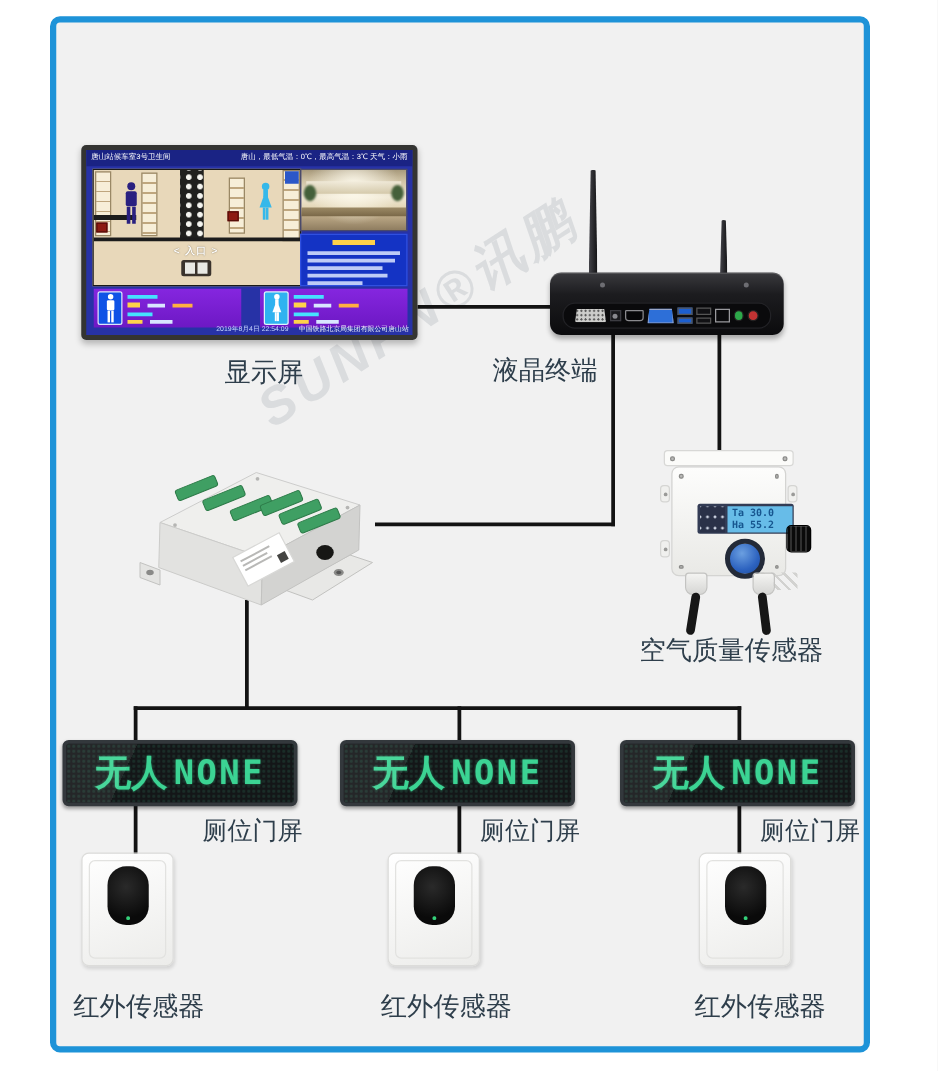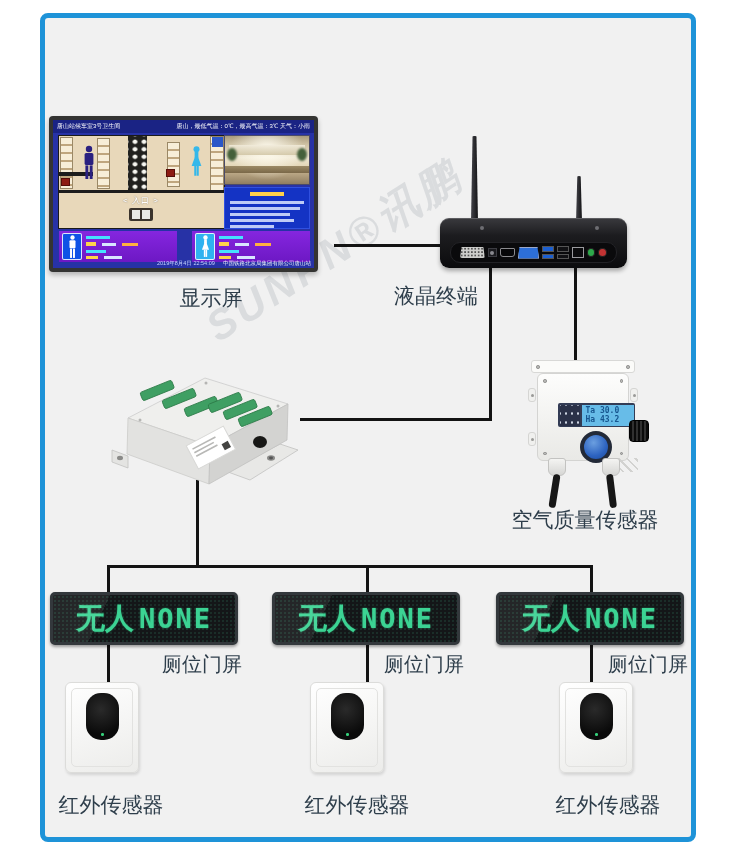--- a/index.html
+++ b/index.html
@@ -10,21 +10,21 @@
          background:#f1f1f1;}
   .abs{position:absolute;}
   .title{position:absolute;left:0;top:12px;width:100%;text-align:center;
          font-size:42px;font-weight:bold;color:#1e93d8;letter-spacing:3px;}
   .lbl{position:absolute;font-size:21px;color:#2e3e4b;text-align:center;}
   .watermark{position:absolute;left:130px;top:205px;width:320px;height:60px;
          transform:rotate(-33deg);font-size:42px;font-weight:bold;letter-spacing:4px;
          color:rgba(100,112,126,.16);text-align:center;font-style:italic;}
   .line{position:absolute;background:#131313;}
   
-  .monitor{position:absolute;left:4px;top:98px;width:269px;height:156px;
+  .monitor{position:absolute;left:20px;top:98px;width:269px;height:156px;
          background:#34343ance;background:#343432;border-radius:4px;padding:4px;
          box-sizing:border-box;box-shadow:0 3px 5px rgba(0,0,0,.25);}
   .mscreen{position:relative;width:100%;height:100%;background:#2732a6;overflow:hidden;}
   .mheader{position:absolute;left:0;top:0;right:0;height:13px;background:#1a2384;
          color:#fff;font-size:6px;line-height:13px;display:flex;
          justify-content:space-between;padding:0 4px;box-sizing:border-box;white-space:nowrap;}
   .fplan{position:absolute;left:5px;top:15px;width:167px;height:94px;background:#e8d8ba;
          border:1px solid #1a1a1a;box-sizing:border-box;overflow:hidden;}
   .stalls{position:absolute;width:13px;
          background:repeating-linear-gradient(180deg,#f7eed8 0 6.5px,#bfa67e 6.5px 8px);
@@ -323,21 +323,21 @@
     <div class="ear" style="left:3px;top:30px;"></div>
     <div class="ear" style="left:3px;top:74px;"></div>
     <div class="ear" style="left:105px;top:30px;"></div>
     <div class="sbody">
       <div class="scrw" style="left:5px;top:5px;"></div>
       <div class="scrw" style="right:5px;top:5px;"></div>
       <div class="scrw" style="left:5px;bottom:5px;"></div>
       <div class="scrw" style="right:5px;bottom:5px;"></div>
       <div class="sbezel">
         <div class="schars"></div>
-        <div class="slcd"><span>Ta 30.0</span><br><span>Ha 43.2</span></div>
+        <div class="slcd"><span>Ta 30.0</span><br><span>Ha 55.2</span></div>
       </div>
       <div class="sbtn"></div>
       <div class="vents"></div>
     </div>
     <div class="knob"></div>
     <div class="gland" style="left:23px;top:100px;"></div>
     <div class="gland" style="left:77px;top:100px;"></div>
     <div class="cable" style="left:26px;top:116px;transform:rotate(9deg);"></div>
     <div class="cable" style="left:83px;top:116px;transform:rotate(-7deg);"></div>
   </div>

